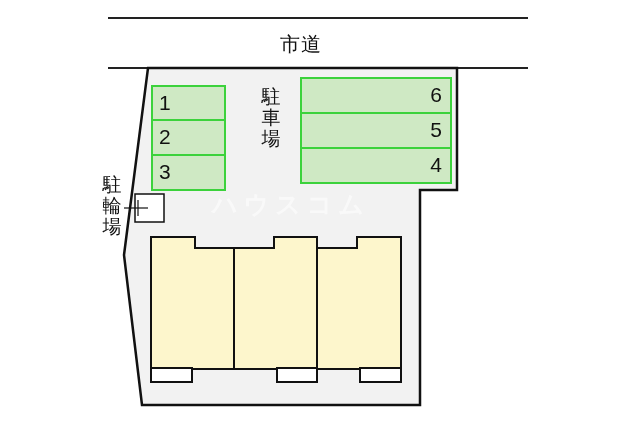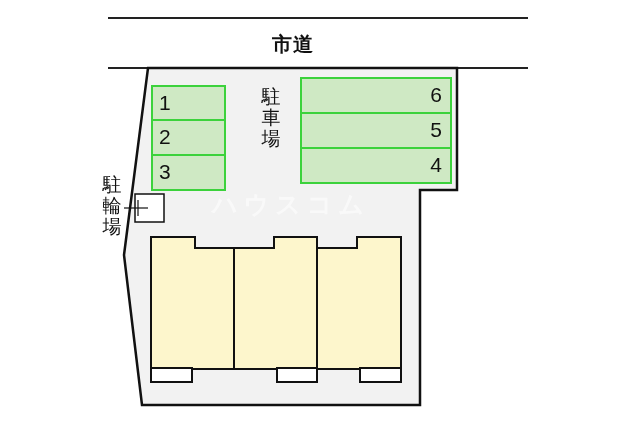--- a/index.html
+++ b/index.html
@@ -14,21 +14,21 @@
     .slot.right span { position: absolute; right: 8px; top: 4px; }
     .vlabel { position: absolute; font-size: 19px; line-height: 21px; color: #111; width: 22px; text-align: center; }
     .watermark { position: absolute; font-size: 25px; color: rgba(255,255,255,0.55); letter-spacing: 6px;
                  font-family: "DejaVu Sans", sans-serif; font-weight: bold; }
   </style>
 </head>
 <body>
 
 <div class="road-line" style="left:108px; top:17px; width:420px;"></div>
 <div class="road-line" style="left:108px; top:67px; width:420px;"></div>
-<div class="road-label" style="left:272px; top:31px;font-weight:bold;">市道</div>
+<div class="road-label" style="left:280px; top:31px;">市道</div>
 
 <svg class="plan" width="640" height="426">
 
   <polygon points="148,68 457,68 457,190 420,190 420,405 142,405 124,255" fill="#f2f2f2" stroke="#111" stroke-width="2.5"></polygon>
 
   <rect x="135" y="194" width="29" height="28" fill="#ffffff" stroke="#111" stroke-width="1.5"></rect>
   <line x1="124" y1="208" x2="148" y2="208" stroke="#111" stroke-width="1.2"></line>
   <line x1="138" y1="200" x2="138" y2="216" stroke="#111" stroke-width="1.2"></line>
 
   <g>

